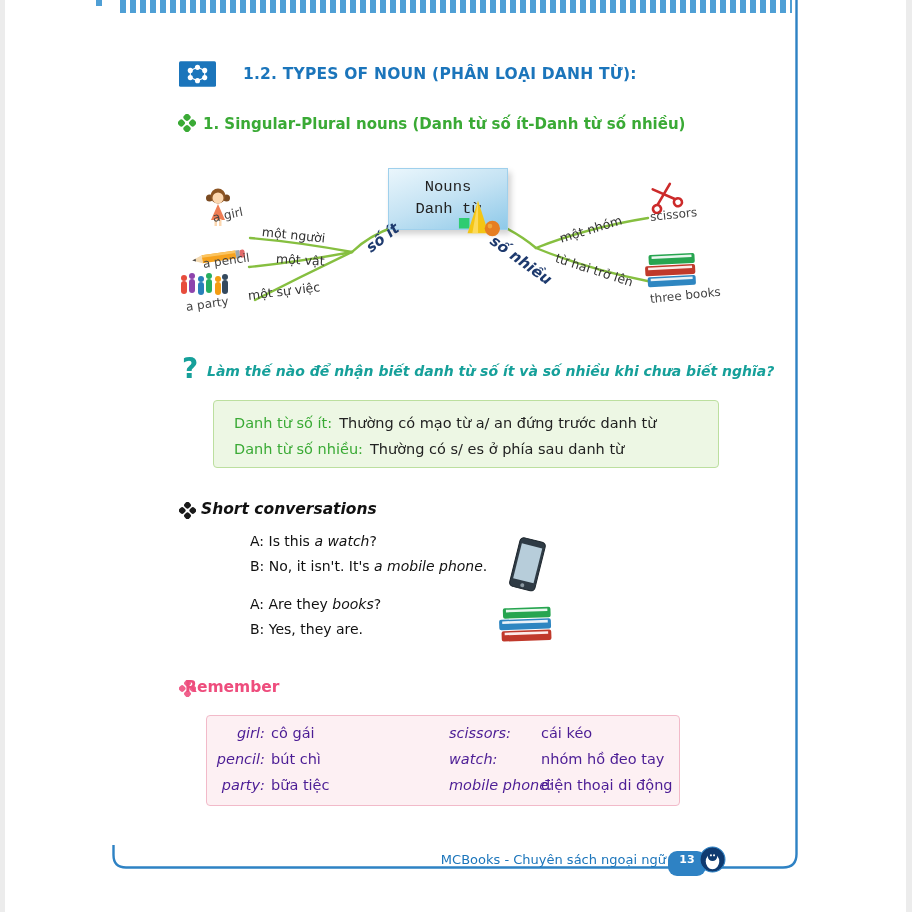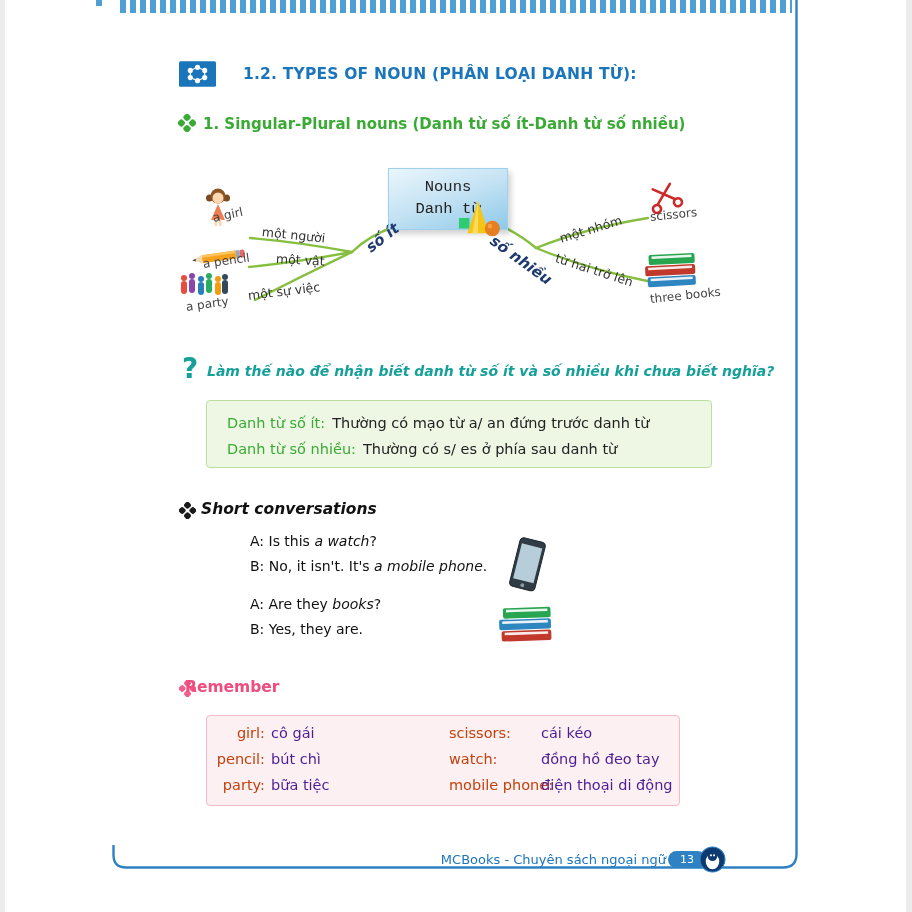--- a/index.html
+++ b/index.html
@@ -20,29 +20,29 @@
   .qmark { font-size:28px; font-weight:bold; color:#16a09a; }
   .qtext { font-size:14px; font-weight:bold; font-style:italic; color:#16a09a; white-space:nowrap; }
   .rule-box { width:506px; height:68px; background:#edf7e4; border:1px solid #bcdf9f; border-radius:4px; padding:9px 0 0 20px; }
   .rule-row { font-size:14.5px; line-height:26px; color:#222; white-space:nowrap; }
   .rule-term { color:#3aaa35; margin-right:7px; }
   .conv-title { font-size:15.5px; font-weight:bold; font-style:italic; color:#111; white-space:nowrap; }
   .dlg { font-size:14px; color:#111; white-space:nowrap; }
   .remember-title { font-size:15.5px; font-weight:bold; color:#ee4d7d; white-space:nowrap; }
   .vocab-box { width:474px; height:91px; background:#fdf0f3; border:1px solid #f2bac9; border-radius:4px; padding-top:9px; }
   .vrow { position:relative; height:26px; font-size:14.5px; white-space:nowrap; }
-  .vterm { color:#c2410c; position:absolute; }
+  .vterm { color:#4c1d95; position:absolute;font-style:italic; }
   .vdef  { color:#4c1d95; position:absolute; }
   .t1 { left:0; width:58px; text-align:right; }
   .d1 { left:64px; }
   .t2 { left:242px; }
   .d2 { left:334px; }
   .footer-imprint { font-size:13px; color:#1b75bb; white-space:nowrap; }
-  .page-badge { width:38px; height:17px; background:#2e82c4; border-radius:9px; color:#fff;
-                font-size:11px; font-weight:normal; text-align:center; line-height:17px; }
+  .page-badge { width:38px; height:25px; background:#2e82c4; border-radius:9px; color:#fff;
+                font-size:11px; font-weight:bold; text-align:center; line-height:17px; }
 </style>
 </head>
 <body>
 
 <div class="page">
 
   <div class="edge" style="left:0;width:5px"></div>
   <div class="edge" style="right:0;width:6px"></div>
 
   <div class="abs strip" style="left:96px;top:0;width:10px;height:6px"></div>
@@ -190,21 +190,21 @@
         <rect x="5" y="11" width="46" height="10" rx="2" fill="#27a550"></rect>
           <rect x="8" y="12.5" width="40" height="2.5" fill="#e9f7ef"></rect>
       </g>
     </svg>
   </div>
   <div class="abs mm-item" style="left:650px;top:292px;transform:rotate(-6deg)">three books</div>
 
   <div class="abs qmark" style="left:182px;top:352px">?</div>
   <div class="abs qtext" style="left:207px;top:363px">Làm thế nào để nhận biết danh từ số ít và số nhiều khi chưa biết nghĩa?</div>
 
-  <div class="abs rule-box" style="left:206px;top:400px">
+  <div class="abs rule-box" style="left:213px;top:400px">
     <div class="rule-row">
       <span class="rule-term">Danh từ số ít:</span><span class="rule-desc">Thường có mạo từ a/ an đứng trước danh từ</span>
     </div>
     <div class="rule-row">
       <span class="rule-term">Danh từ số nhiều:</span><span class="rule-desc">Thường có s/ es ở phía sau danh từ</span>
     </div>
   </div>
 
   <div class="abs" style="left:179px;top:502px;width:17px;height:17px">
     <svg viewBox="0 0 18 18" width="17" height="17">
@@ -261,21 +261,21 @@
     <div class="vrow">
       <span class="vterm t1">girl:</span>
       <span class="vdef d1">cô gái</span>
       <span class="vterm t2">scissors:</span>
       <span class="vdef d2">cái kéo</span>
     </div>
     <div class="vrow">
       <span class="vterm t1">pencil:</span>
       <span class="vdef d1">bút chì</span>
       <span class="vterm t2">watch:</span>
-      <span class="vdef d2">đồng hồ đeo tay</span>
+      <span class="vdef d2">nhóm hồ đeo tay</span>
     </div>
     <div class="vrow">
       <span class="vterm t1">party:</span>
       <span class="vdef d1">bữa tiệc</span>
       <span class="vterm t2">mobile phone:</span>
       <span class="vdef d2">điện thoại di động</span>
     </div>
   </div>
 
   <div class="abs footer-imprint" style="left:430px;top:852px;width:236px;text-align:right">MCBooks - Chuyên sách ngoại ngữ</div>

